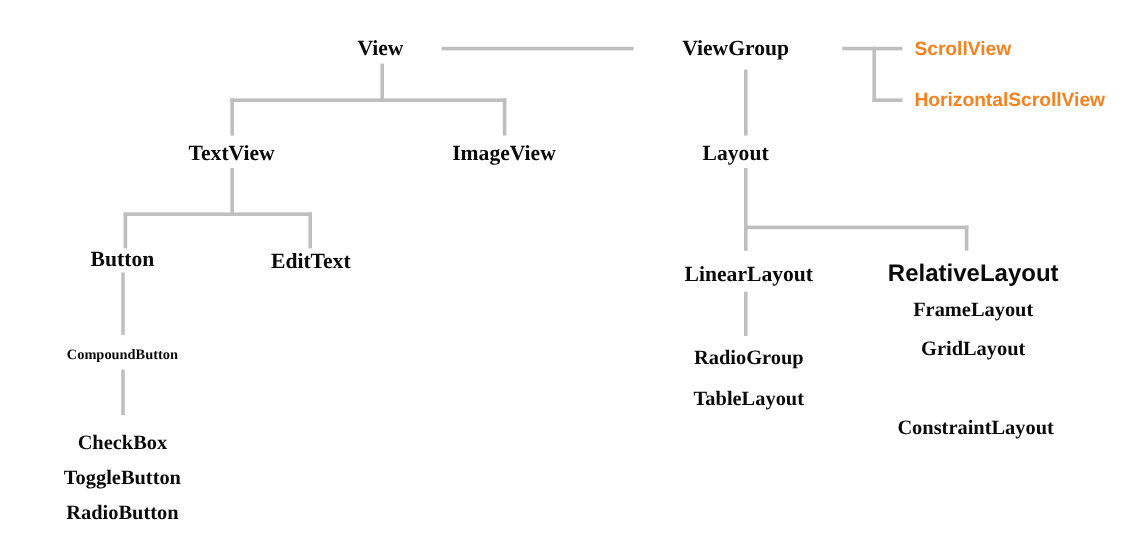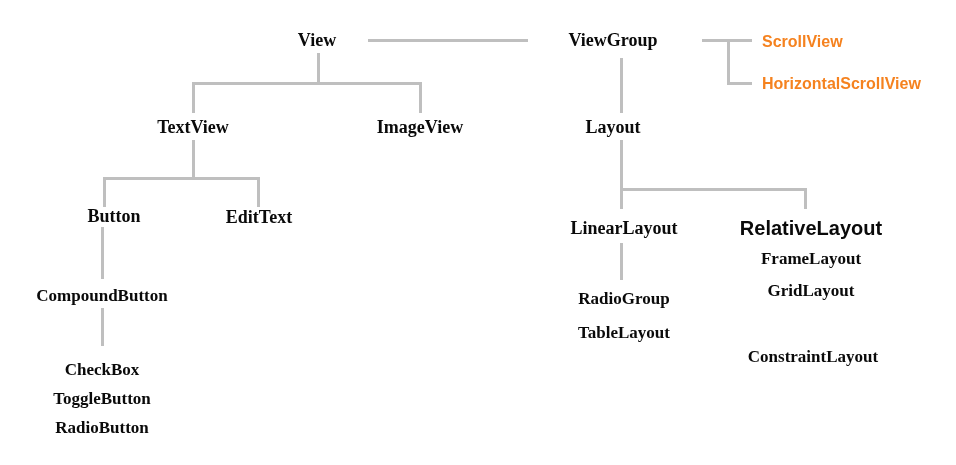--- a/index.html
+++ b/index.html
@@ -42,21 +42,21 @@
   .node.sans {
     font-family: "Liberation Sans", "DejaVu Sans", sans-serif;
   }
   .node.root {
     font-size: 18px;
   }
   .node.lvl1 {
     font-size: 18px;
   }
   .node.lvl2 {
-    font-size: 17px;
+    font-size: 12px;
   }
   .node.leaf {
     font-size: 17px;
   }
   .node.accent {
     font-family: "Liberation Sans", "DejaVu Sans", sans-serif;
     font-size: 16px;
   }
   .node.left-anchor { transform: translate(0, -50%); }
 </style>
@@ -102,21 +102,21 @@
   <div class="node serif root" style="left:613px; top:40px;">ViewGroup</div>
 
   <div class="node accent left-anchor" style="left:762px; top:42px; color:#f5821f;">ScrollView</div>
 
   <div class="node accent left-anchor" style="left:762px; top:84px; color:#f5821f;">HorizontalScrollView</div>
 
   <div class="node serif lvl1" style="left:193px; top:127px;">TextView</div>
 
   <div class="node serif lvl1" style="left:420px; top:127px;">ImageView</div>
 
-  <div class="node serif lvl1" style="left:102px; top:216px;margin-left:12px;">Button</div>
+  <div class="node serif lvl1" style="left:102px; top:216px;">Button</div>
 
   <div class="node serif lvl1" style="left:259px; top:217px;">EditText</div>
 
   <div class="node serif lvl2" style="left:102px; top:295px;">CompoundButton</div>
 
   <div class="node serif leaf" style="left:102px; top:369px;">CheckBox</div>
 
   <div class="node serif leaf" style="left:102px; top:398px;text-align:right;">ToggleButton</div>
 
   <div class="node serif leaf" style="left:102px; top:427px;">RadioButton</div>

